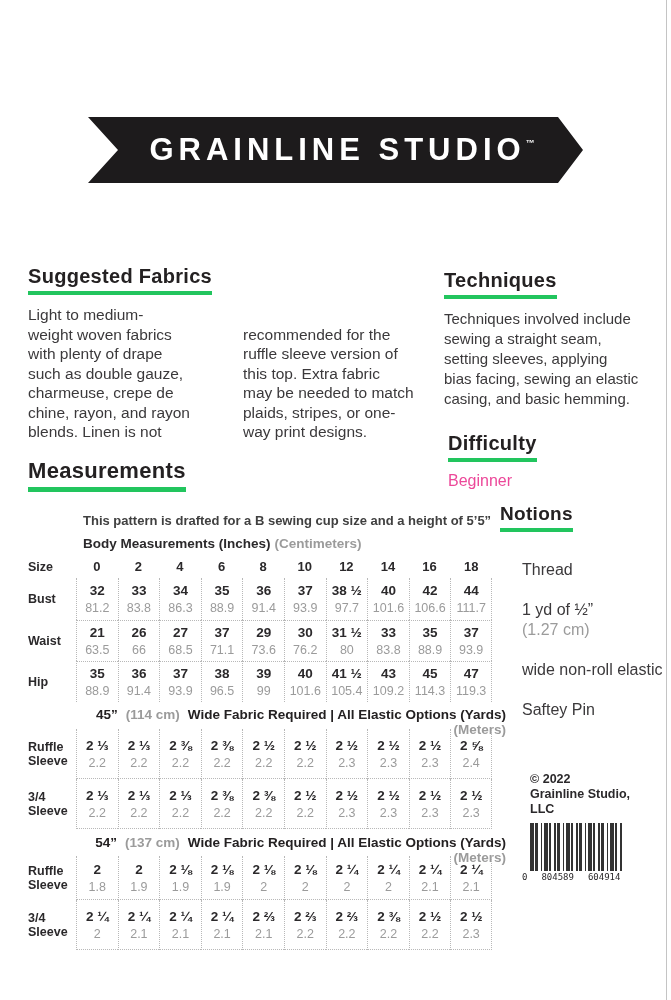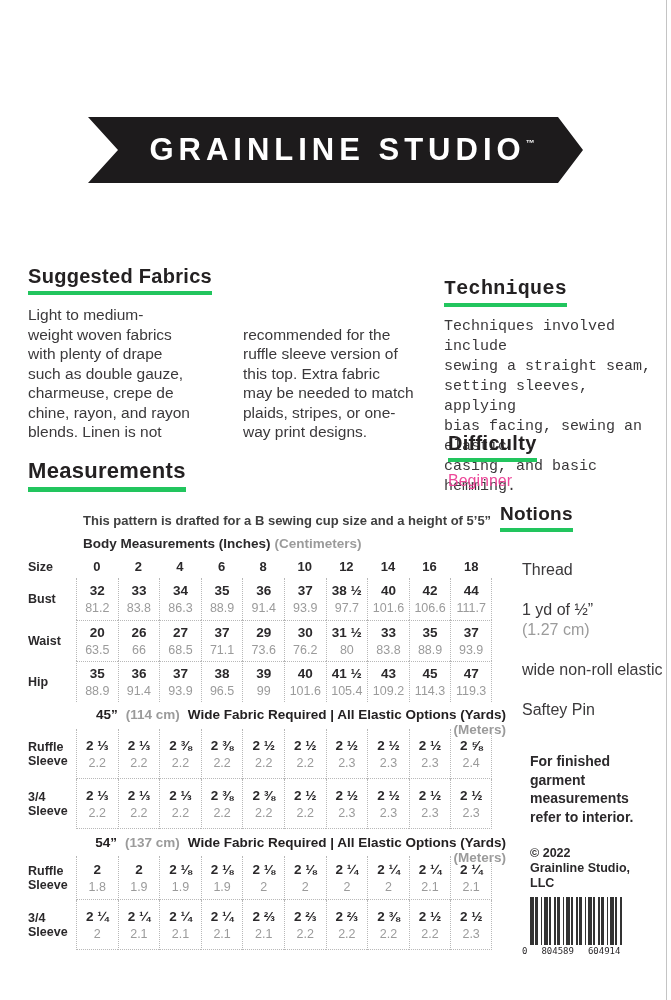--- a/index.html
+++ b/index.html
@@ -26,21 +26,21 @@
     display:inline-block; font-size:20px; font-weight:bold; color:#242122;
     letter-spacing:.3px; padding-bottom:3px; border-bottom:4px solid #22c55e;
   }
   .h1.big { font-size:22px; border-bottom-width:5px; }
   .h1.small { font-size:19px; }
   .para { white-space:pre-line; font-size:15.5px; line-height:19.5px; color:#3b393b; }
   
   #fabrics { position:absolute; left:28px; top:265px; width:420px; }
   #fabrics .cols2 { display:flex; gap:10px; margin-top:10px;align-items:flex-end; }
   #fabrics .cols2 > div { width:205px; }
-  #techniques { position:absolute; left:444px; top:277px; width:220px;font-family:Liberation Mono, monospace; }
+  #techniques { position:absolute; left:444px; top:269px; width:220px; }
   #techniques .para { margin-top:10px; font-size:15px; line-height:20px; }
   #difficulty { position:absolute; left:448px; top:432px; }
   #difficulty .level { margin-top:10px; font-size:16px; color:#ec4899; }
   #measurements-head { position:absolute; left:28px; top:458px; }
   #notions { position:absolute; left:500px; top:503px; width:172px; }
   #notions .para { margin-top:8px; font-size:16px; line-height:20px;margin-left:22px; }
   #notions .gray { color:#9b9b9b; }
   
   #mtable { position:absolute; left:28px; top:513px; width:480px; }
   .note { margin-left:55px; font-size:13px; font-weight:bold; color:#404040; height:16px; }
@@ -230,21 +230,21 @@
         <div class="in">44</div>
         <div class="cm">111.7</div>
       </div>
     </div>
   </div>
 
   <div class="trow mrow row-waist vlines t-top">
     <div class="rlabel">Waist</div>
     <div class="cols">
       <div class="cell">
-        <div class="in">20</div>
+        <div class="in">21</div>
         <div class="cm">63.5</div>
       </div>
     
       <div class="cell">
         <div class="in">26</div>
         <div class="cm">66</div>
       </div>
     
       <div class="cell">
         <div class="in">27</div>
@@ -570,24 +570,20 @@
     
       <div class="cell">
         <div class="in">2 ½</div>
         <div class="cm">2.3</div>
       </div>
     </div>
   </div>
 </div>
 
 <div id="footer-right">
-  <div class="finished">For finished
-garment
-measurements
-refer to interior.</div>
   <div class="copyright">© 2022
 Grainline Studio,
 LLC</div>
   <div class="barcode">
     <div class="bars"></div>
     <div class="bc-digits">
       <span>0</span>
       <span>804589</span>
       <span>604914</span>
     </div>

